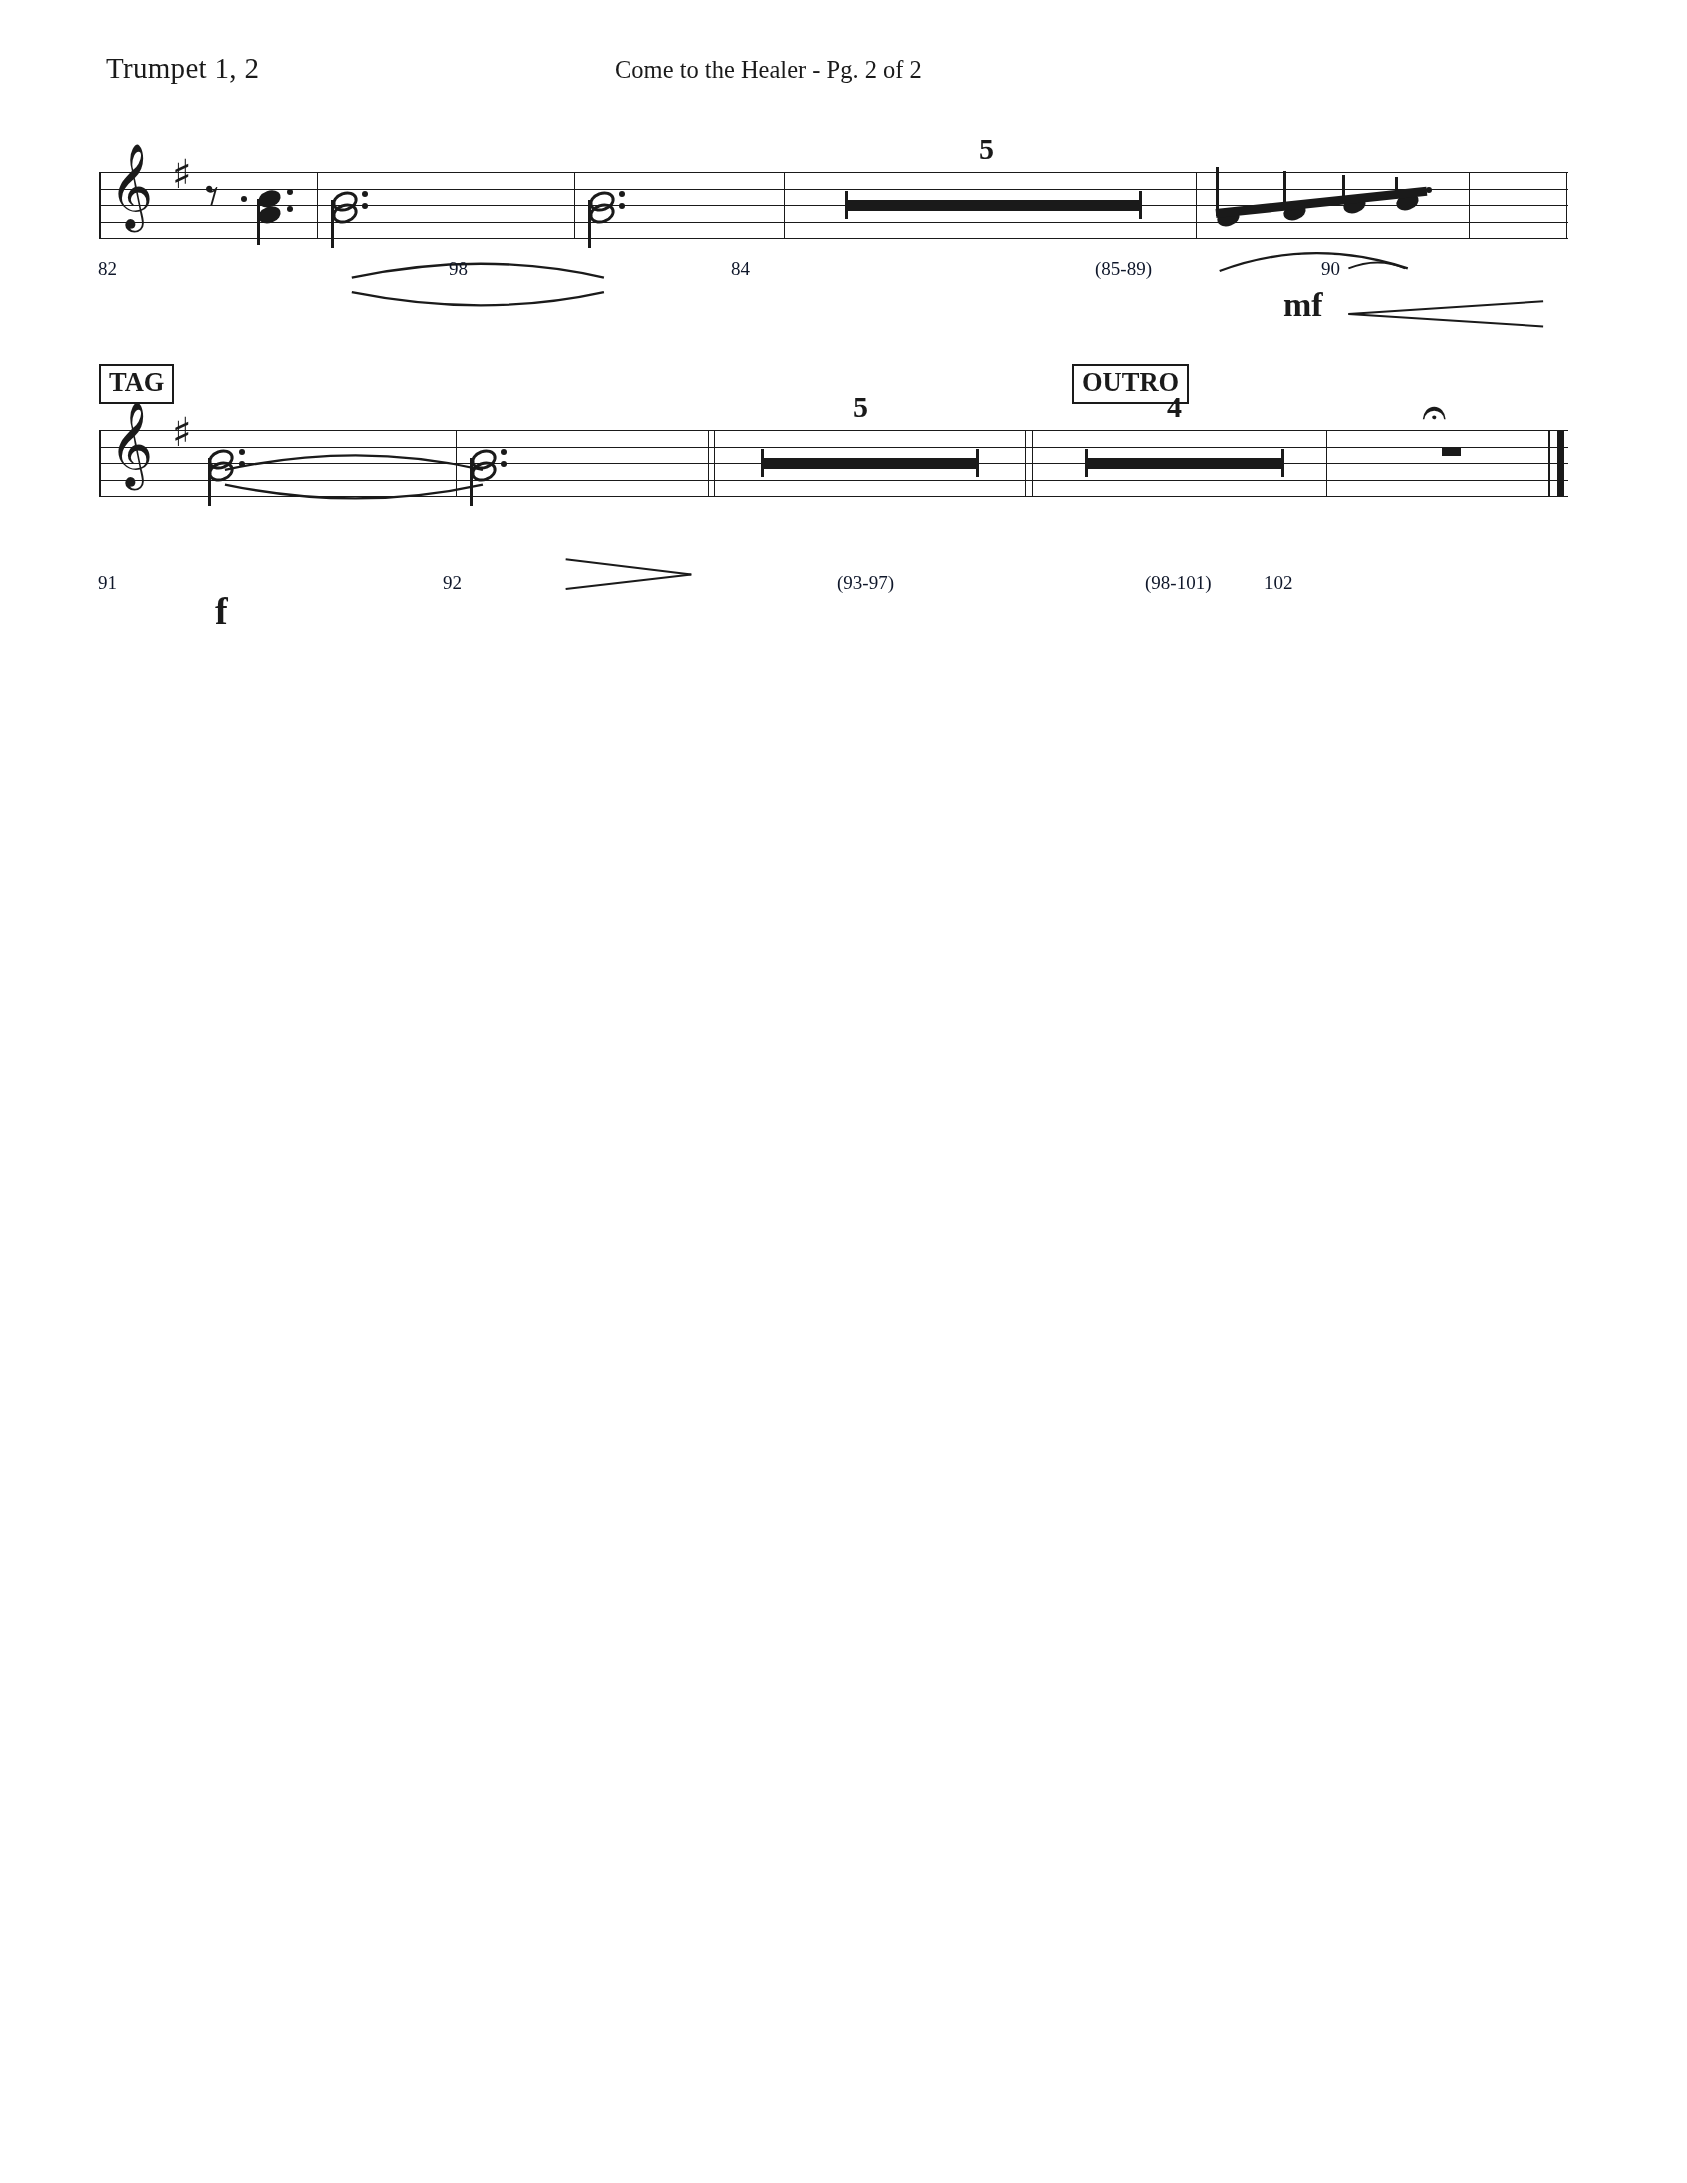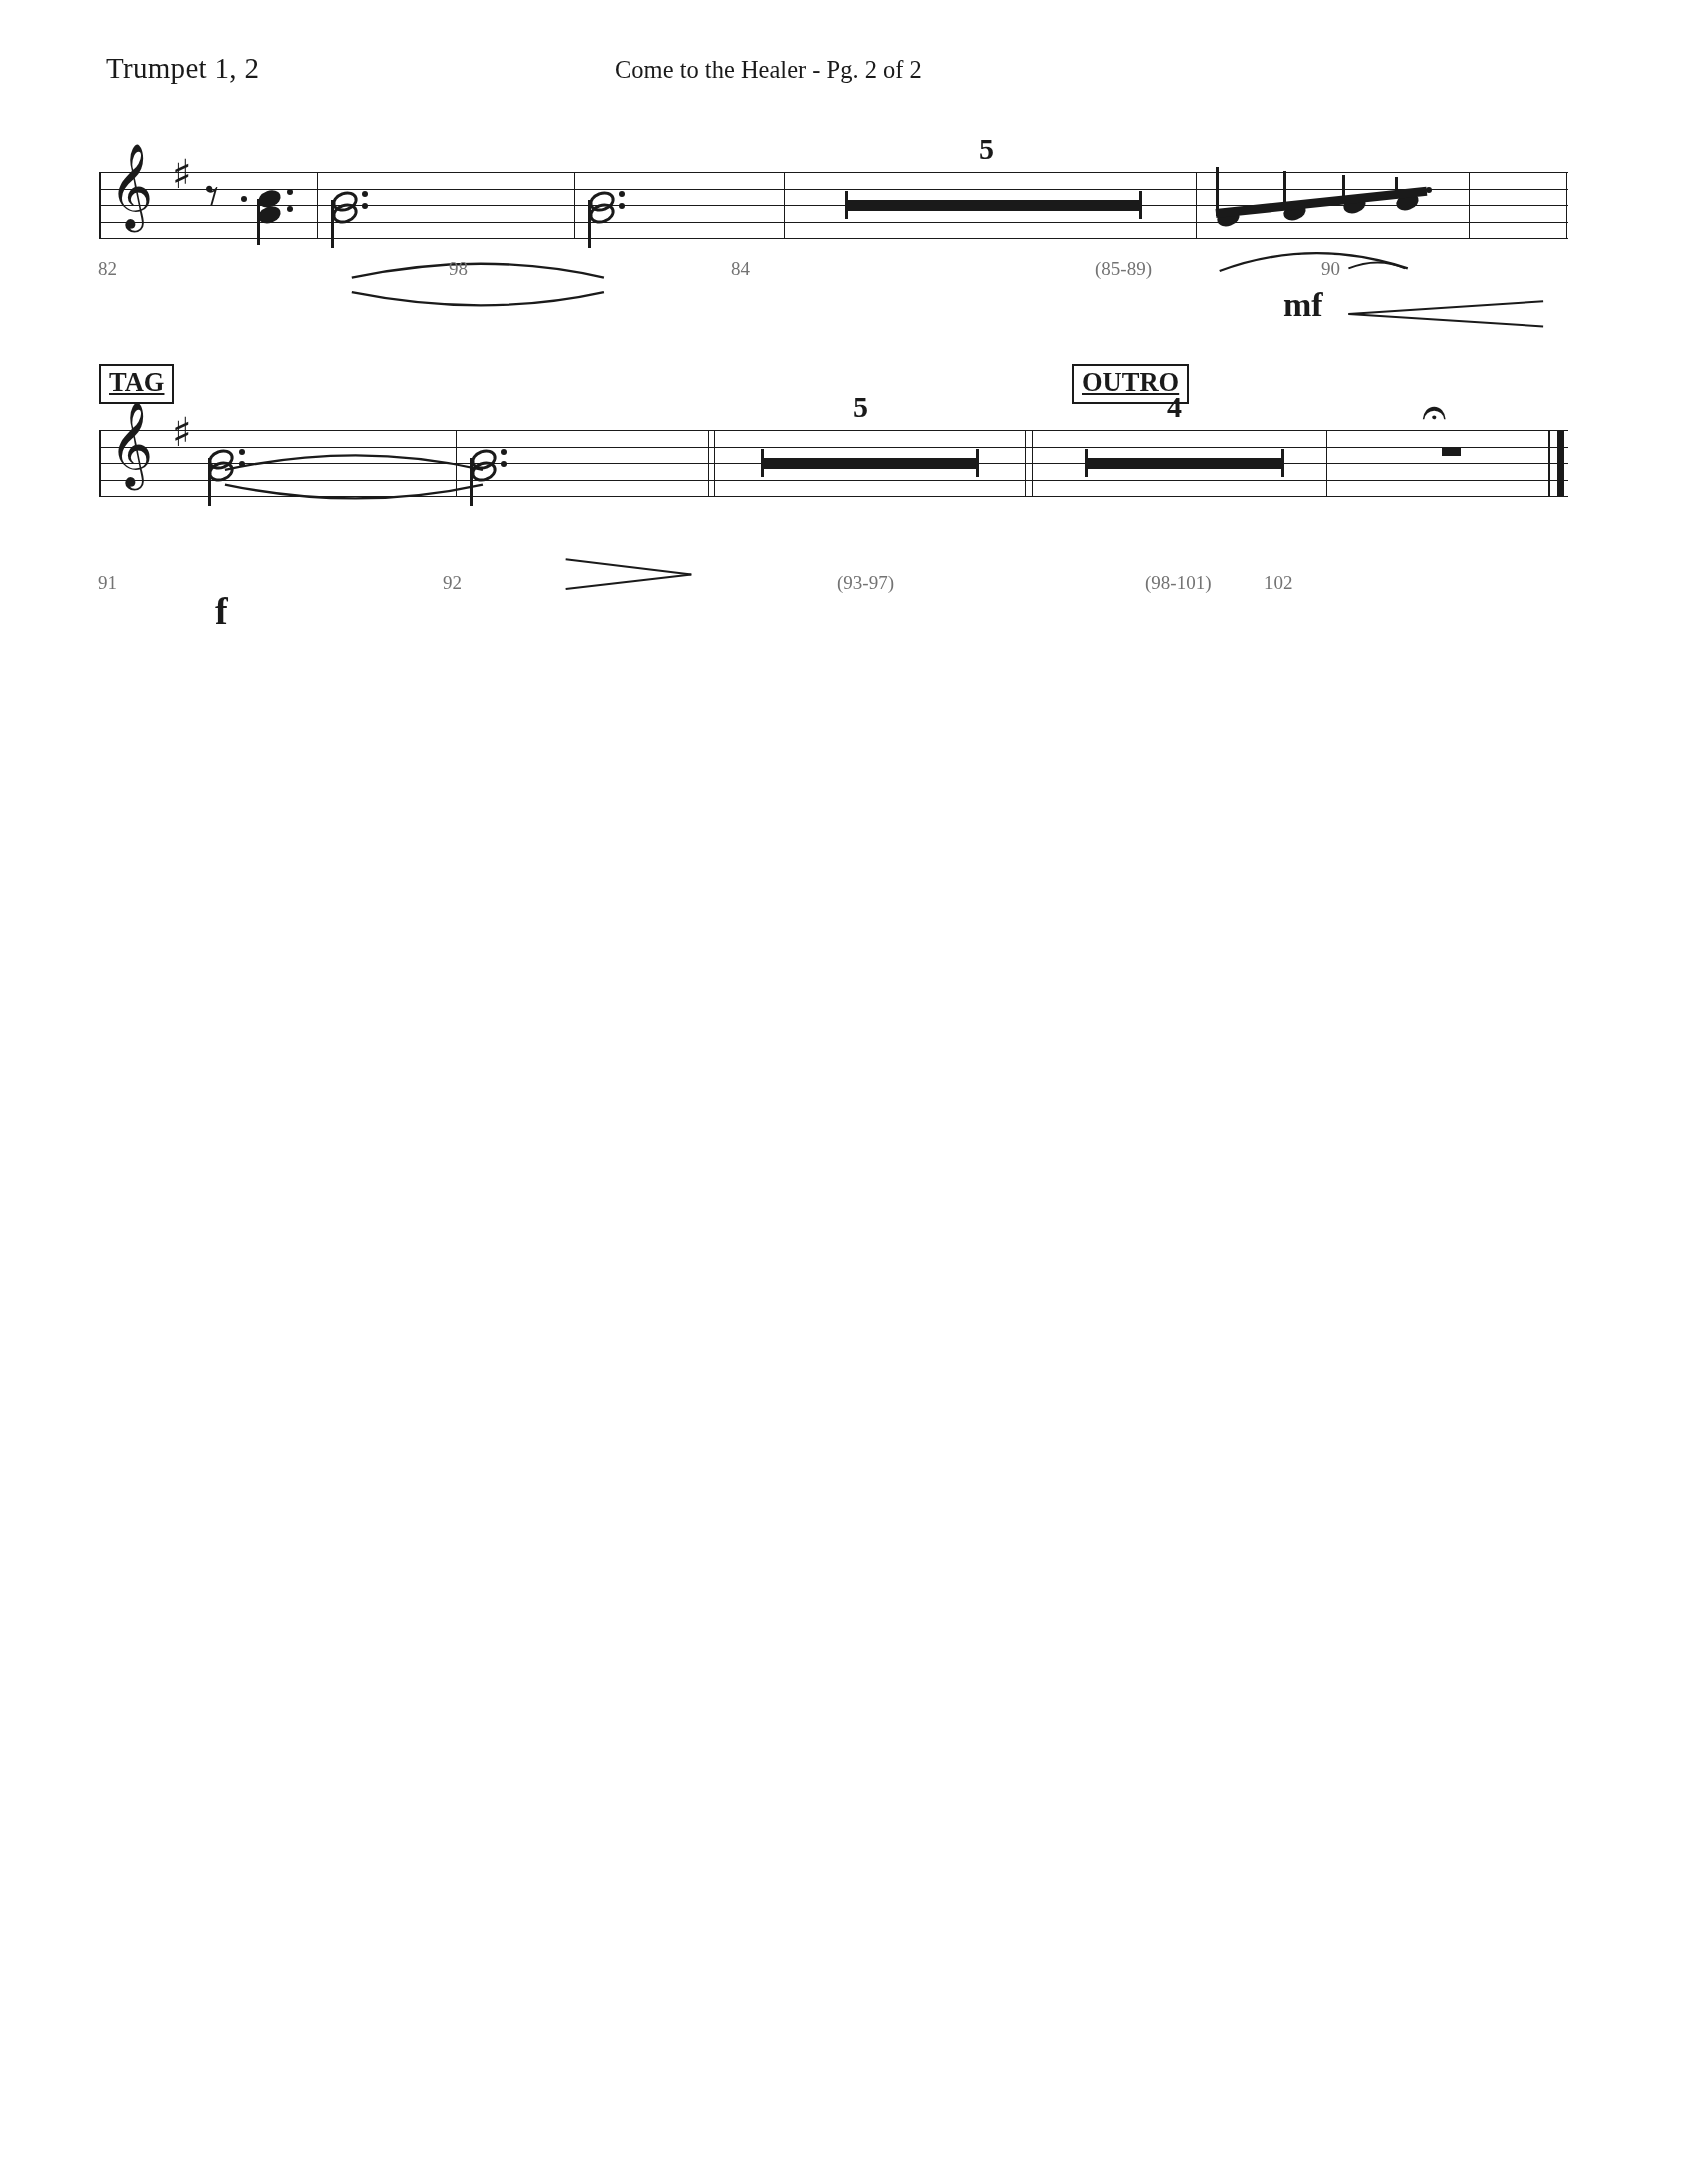--- a/index.html
+++ b/index.html
@@ -161,21 +161,21 @@
     font-family: "Liberation Serif", serif;
     font-weight: bold;
     font-size: 30px;
     line-height: 1;
   }
 
   .measure-num {
     position: absolute;
     font-size: 19px;
     font-family: "Liberation Serif", serif;
-    color: #737373;
+    color: #0f172a;
     white-space: nowrap;
   }
 
   .dynamic {
     position: absolute;
     font-family: "Liberation Serif", serif;
     font-weight: bold;
     font-size: 34px;
     line-height: 1;
   }
@@ -183,21 +183,20 @@
   .rehearsal {
     position: absolute;
     border: 2px solid #1a1a1a;
     padding: 2.6px 8px 5.3px 8px;
     font-size: 26.5px;
     font-weight: bold;
     font-family: "Liberation Serif", serif;
     line-height: 1.05;
     background: #fff;
     white-space: nowrap;
-    text-decoration: underline;
   }
 
   .whole-rest {
     position: absolute;
     width: 18.5px;
     height: 8.6px;
     background: #1a1a1a;
   }
 
   svg.overlay {

